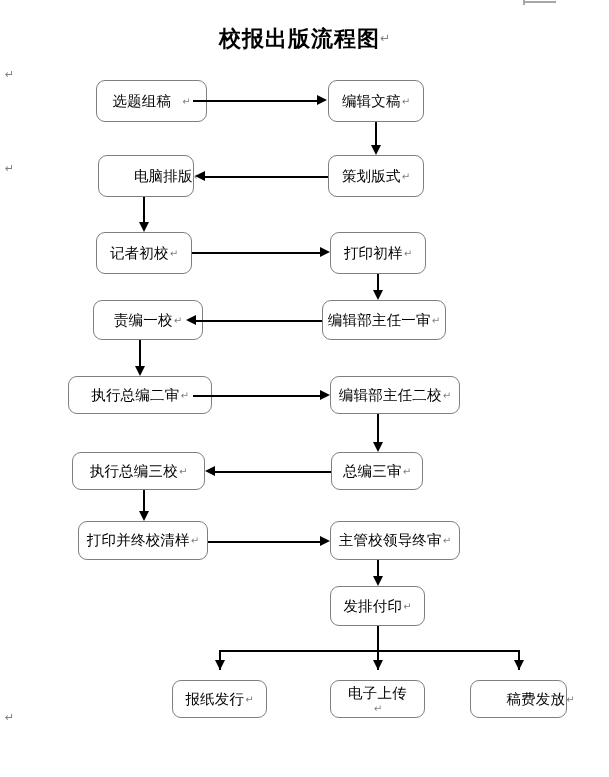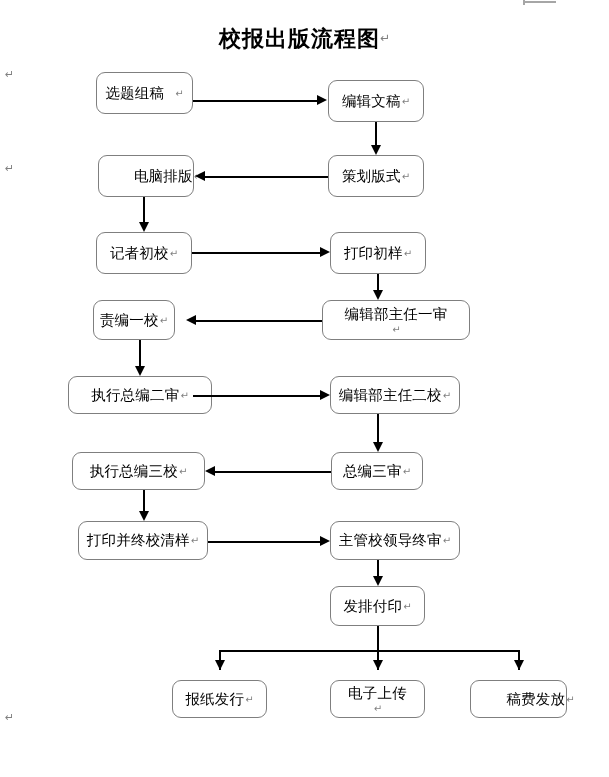--- a/index.html
+++ b/index.html
@@ -114,21 +114,21 @@
 
   <div class="top-rule"></div>
   <div class="top-rule-tick"></div>
 
   <div class="title"><span>校报出版流程图</span><span class="pilcrow">↵</span></div>
 
   <div class="margin-mark" style="left:5px; top:69px;">↵</div>
   <div class="margin-mark" style="left:5px; top:163px;">↵</div>
   <div class="margin-mark" style="left:5px; top:712px;">↵</div>
 
-  <div class="node" style="left:96px;  top:72px;  width:97px;  height:42px;gap:10px;">
+  <div class="node" style="left:96px;  top:80px;  width:111px;  height:42px;gap:10px;">
       <span>选题组稿</span>
       <span class="pilcrow">↵</span>
     </div>
 
   <div class="node" style="left:328px; top:80px;  width:96px;  height:42px;">
       <span>编辑文稿</span>
       <span class="pilcrow">↵</span>
     </div>
 
   <div class="node" style="left:328px; top:155px; width:96px;  height:42px;">
@@ -144,26 +144,26 @@
   <div class="node" style="left:96px;  top:232px; width:96px;  height:42px;">
       <span>记者初校</span>
       <span class="pilcrow">↵</span>
     </div>
 
   <div class="node" style="left:330px; top:232px; width:96px;  height:42px;align-items:center;">
       <span>打印初样</span>
       <span class="pilcrow">↵</span>
     </div>
 
-  <div class="node" style="left:322px; top:300px; width:148px; height:40px;flex-direction:column;">
+  <div class="node" style="left:322px; top:300px; width:124px; height:40px;">
       <span>编辑部主任一审</span>
       <span class="pilcrow">↵</span>
     </div>
 
-  <div class="node" style="left:93px;  top:300px; width:82px;  height:40px;">
+  <div class="node" style="left:93px;  top:300px; width:110px;  height:40px;">
       <span>责编一校</span>
       <span class="pilcrow">↵</span>
     </div>
 
   <div class="node" style="left:68px;  top:376px; width:144px; height:38px;">
       <span>执行总编二审</span>
       <span class="pilcrow">↵</span>
     </div>
 
   <div class="node" style="left:330px; top:376px; width:130px; height:38px;">

